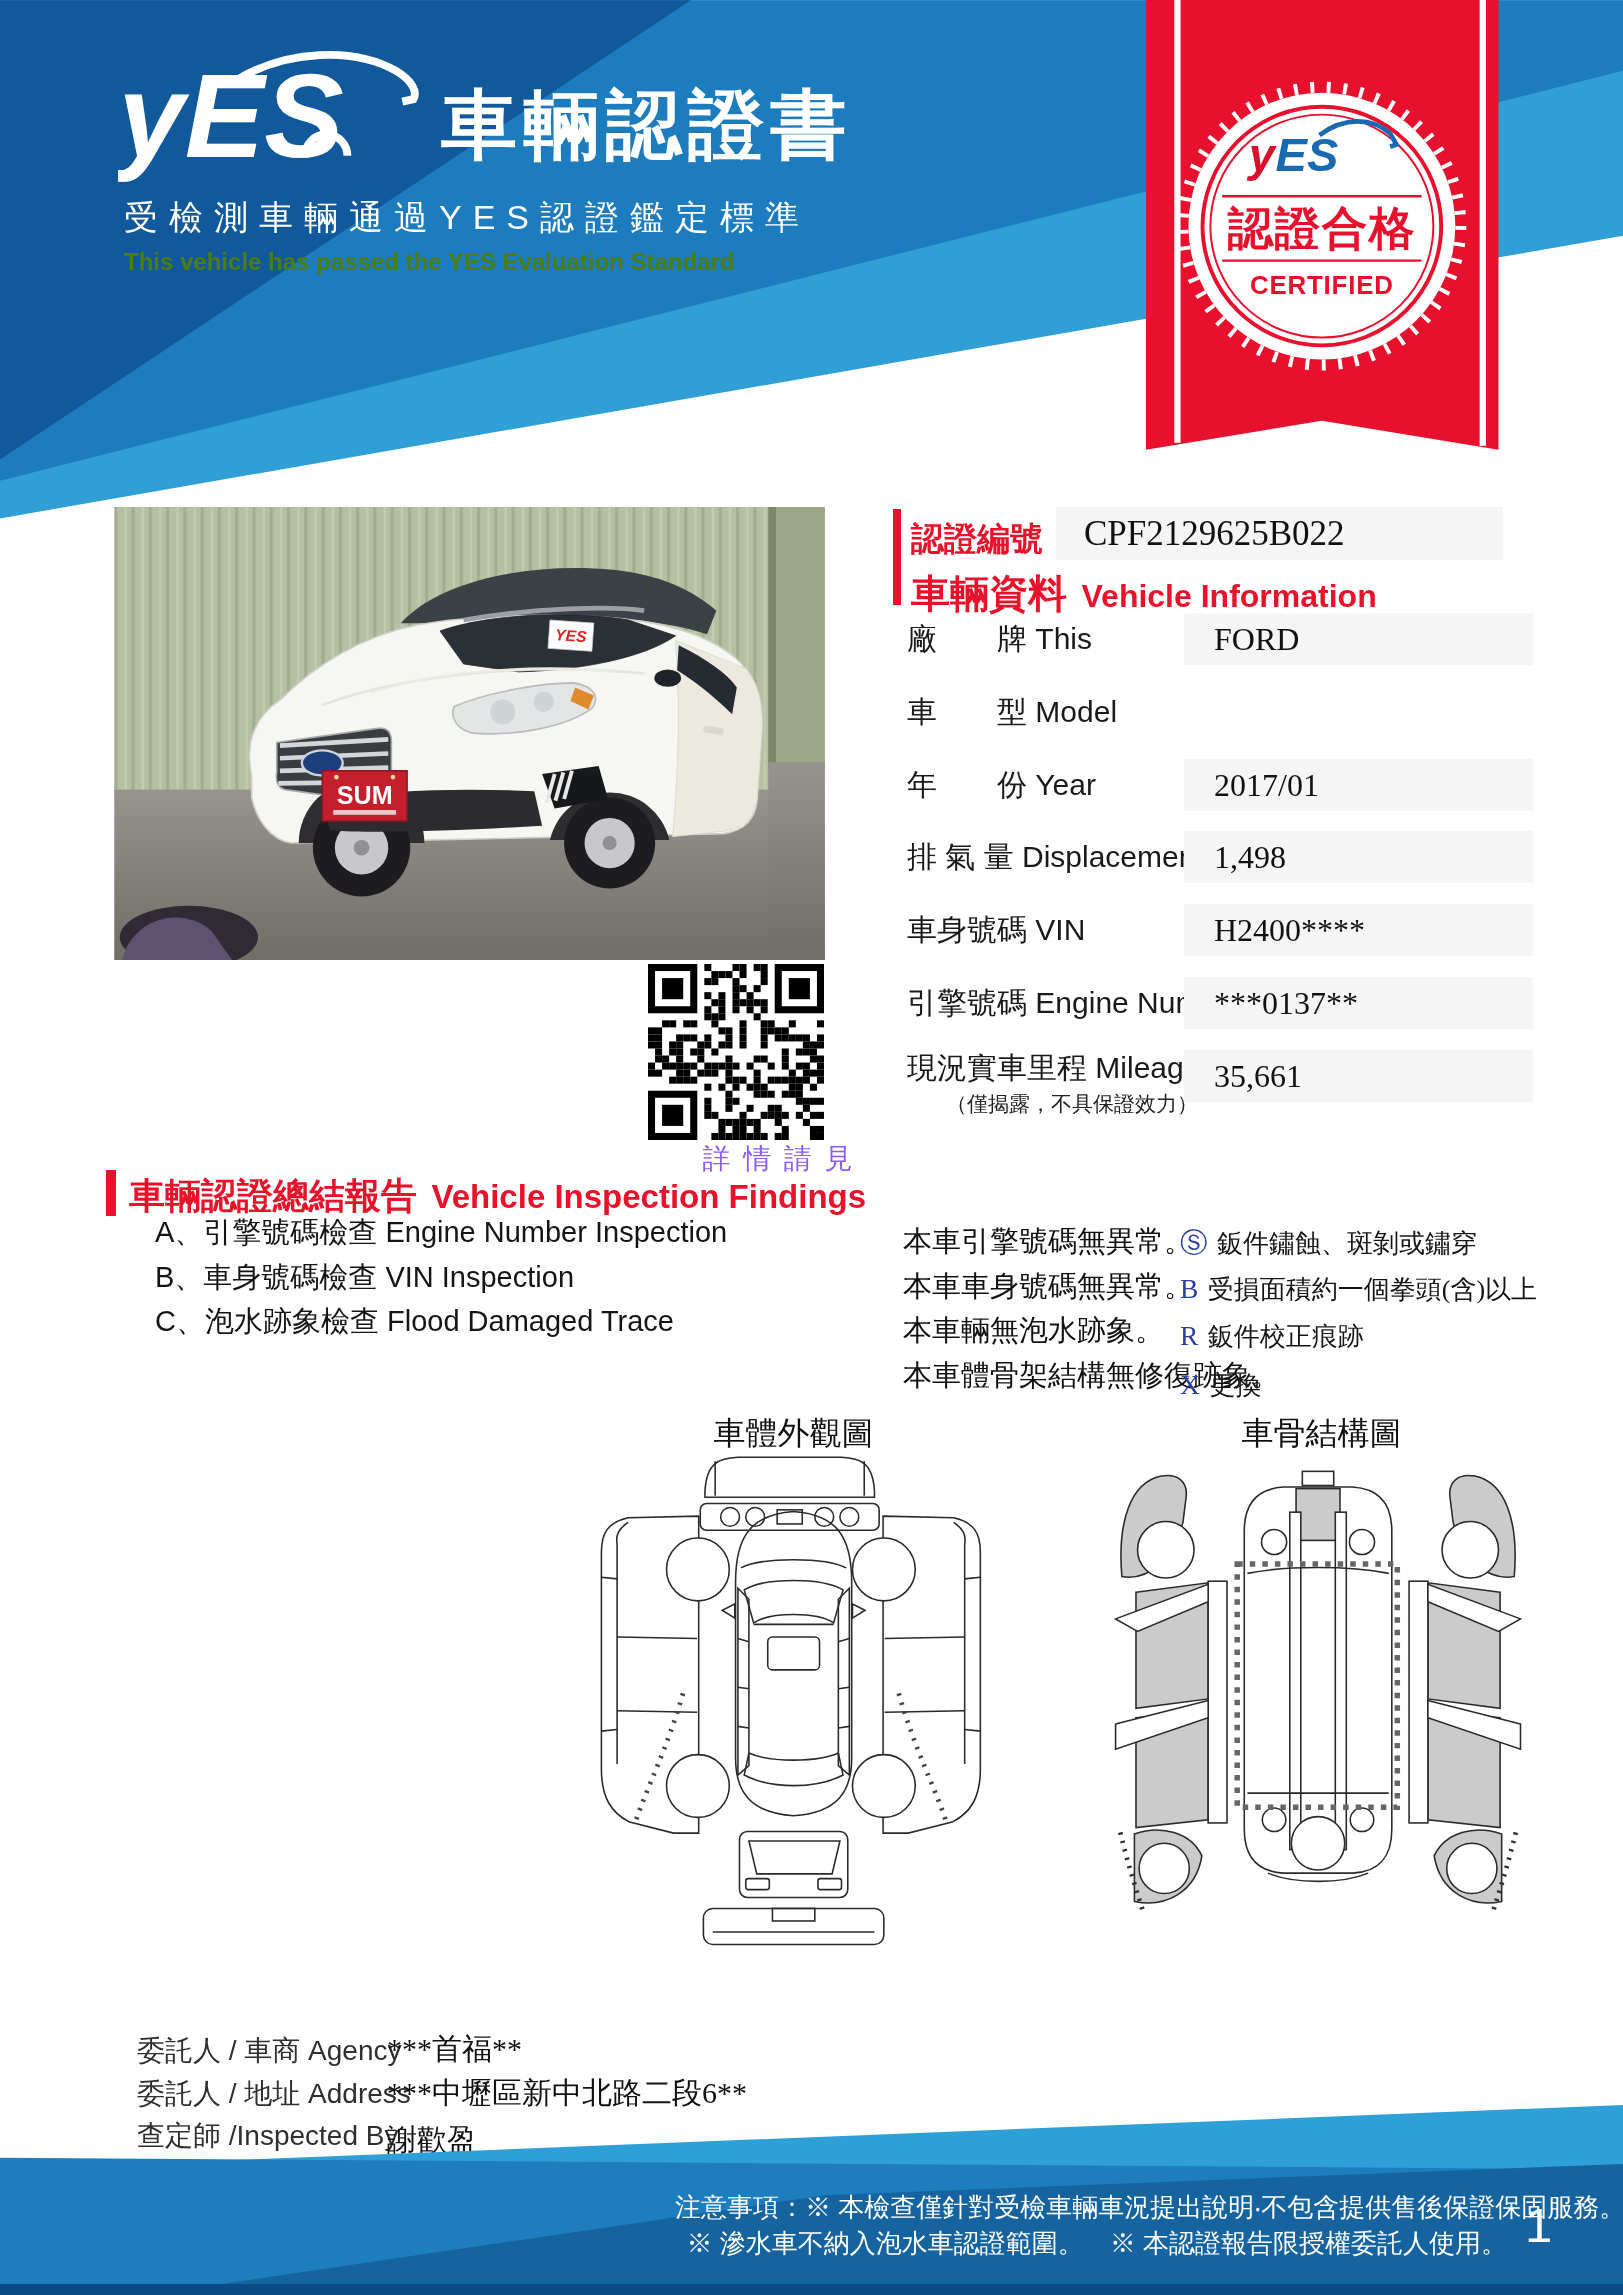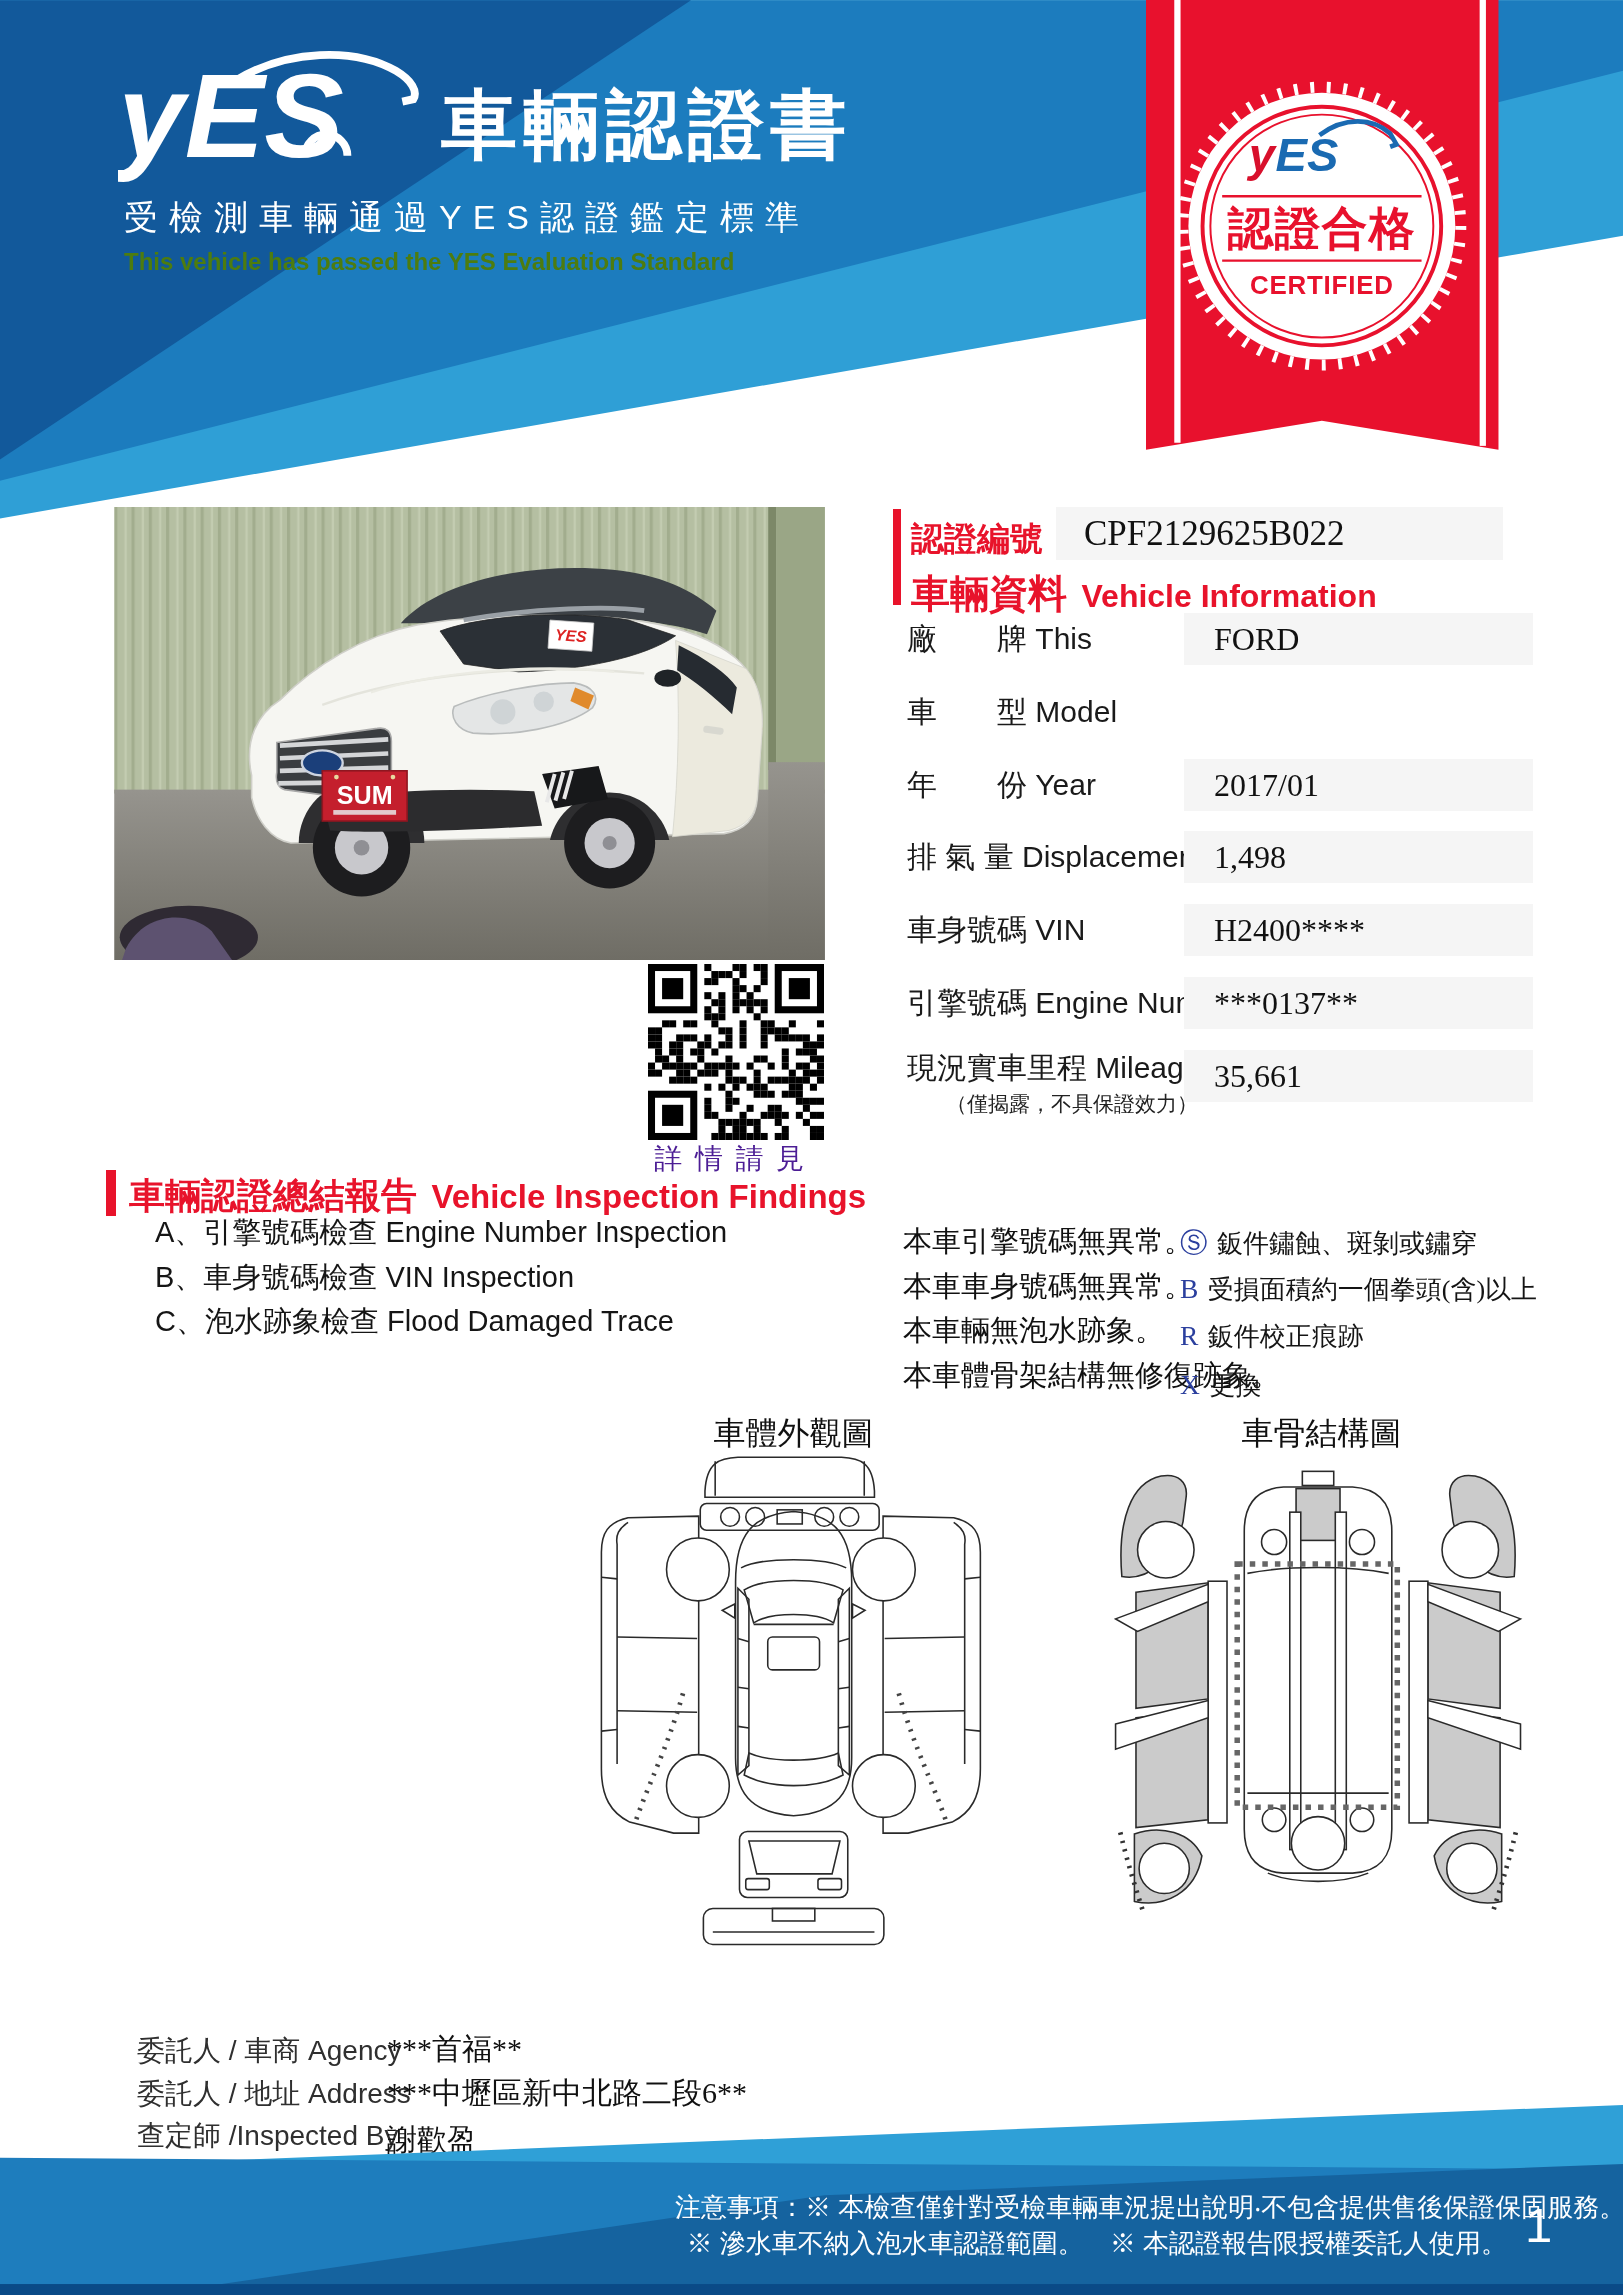--- a/index.html
+++ b/index.html
@@ -22,21 +22,21 @@
   .vbox{background:#f5f5f5;width:319px;height:52px;line-height:52px;padding-left:30px;
         font-size:32px;color:#111;}
   .mile-note{font-size:21px;color:#222;}
   
   .find-item{font-size:29px;color:#151515;white-space:nowrap;}
   .find-res{font-size:29px;color:#111;white-space:nowrap;}
   .leg-sym{font-size:27.5px;color:#2b3f9e;}
   .leg-txt{font-size:26px;color:#141414;margin-left:9.4px;}
   .diag-title{font-size:32px;color:#111;width:275px;text-align:center;}
   
-  .qr-caption{font-size:28px;color:#4c1d95;letter-spacing:12.6px;width:259px;text-align:center;}
+  .qr-caption{font-size:28px;color:#8b5cf6;letter-spacing:12.6px;width:259px;text-align:right;}
   
   .ag-label{font-size:28px;color:#2f2f2f;white-space:nowrap;}
   .ag-value{font-size:30px;color:#111;white-space:nowrap;}
   
   .foot-note{width:832px;text-align:right;font-size:26px;color:#fff;white-space:nowrap;}
   .foot-page{font-size:49px;color:#fff;}
   svg text{font-family:"Liberation Sans",sans-serif;}
 </style>
 </head>
 <body>

